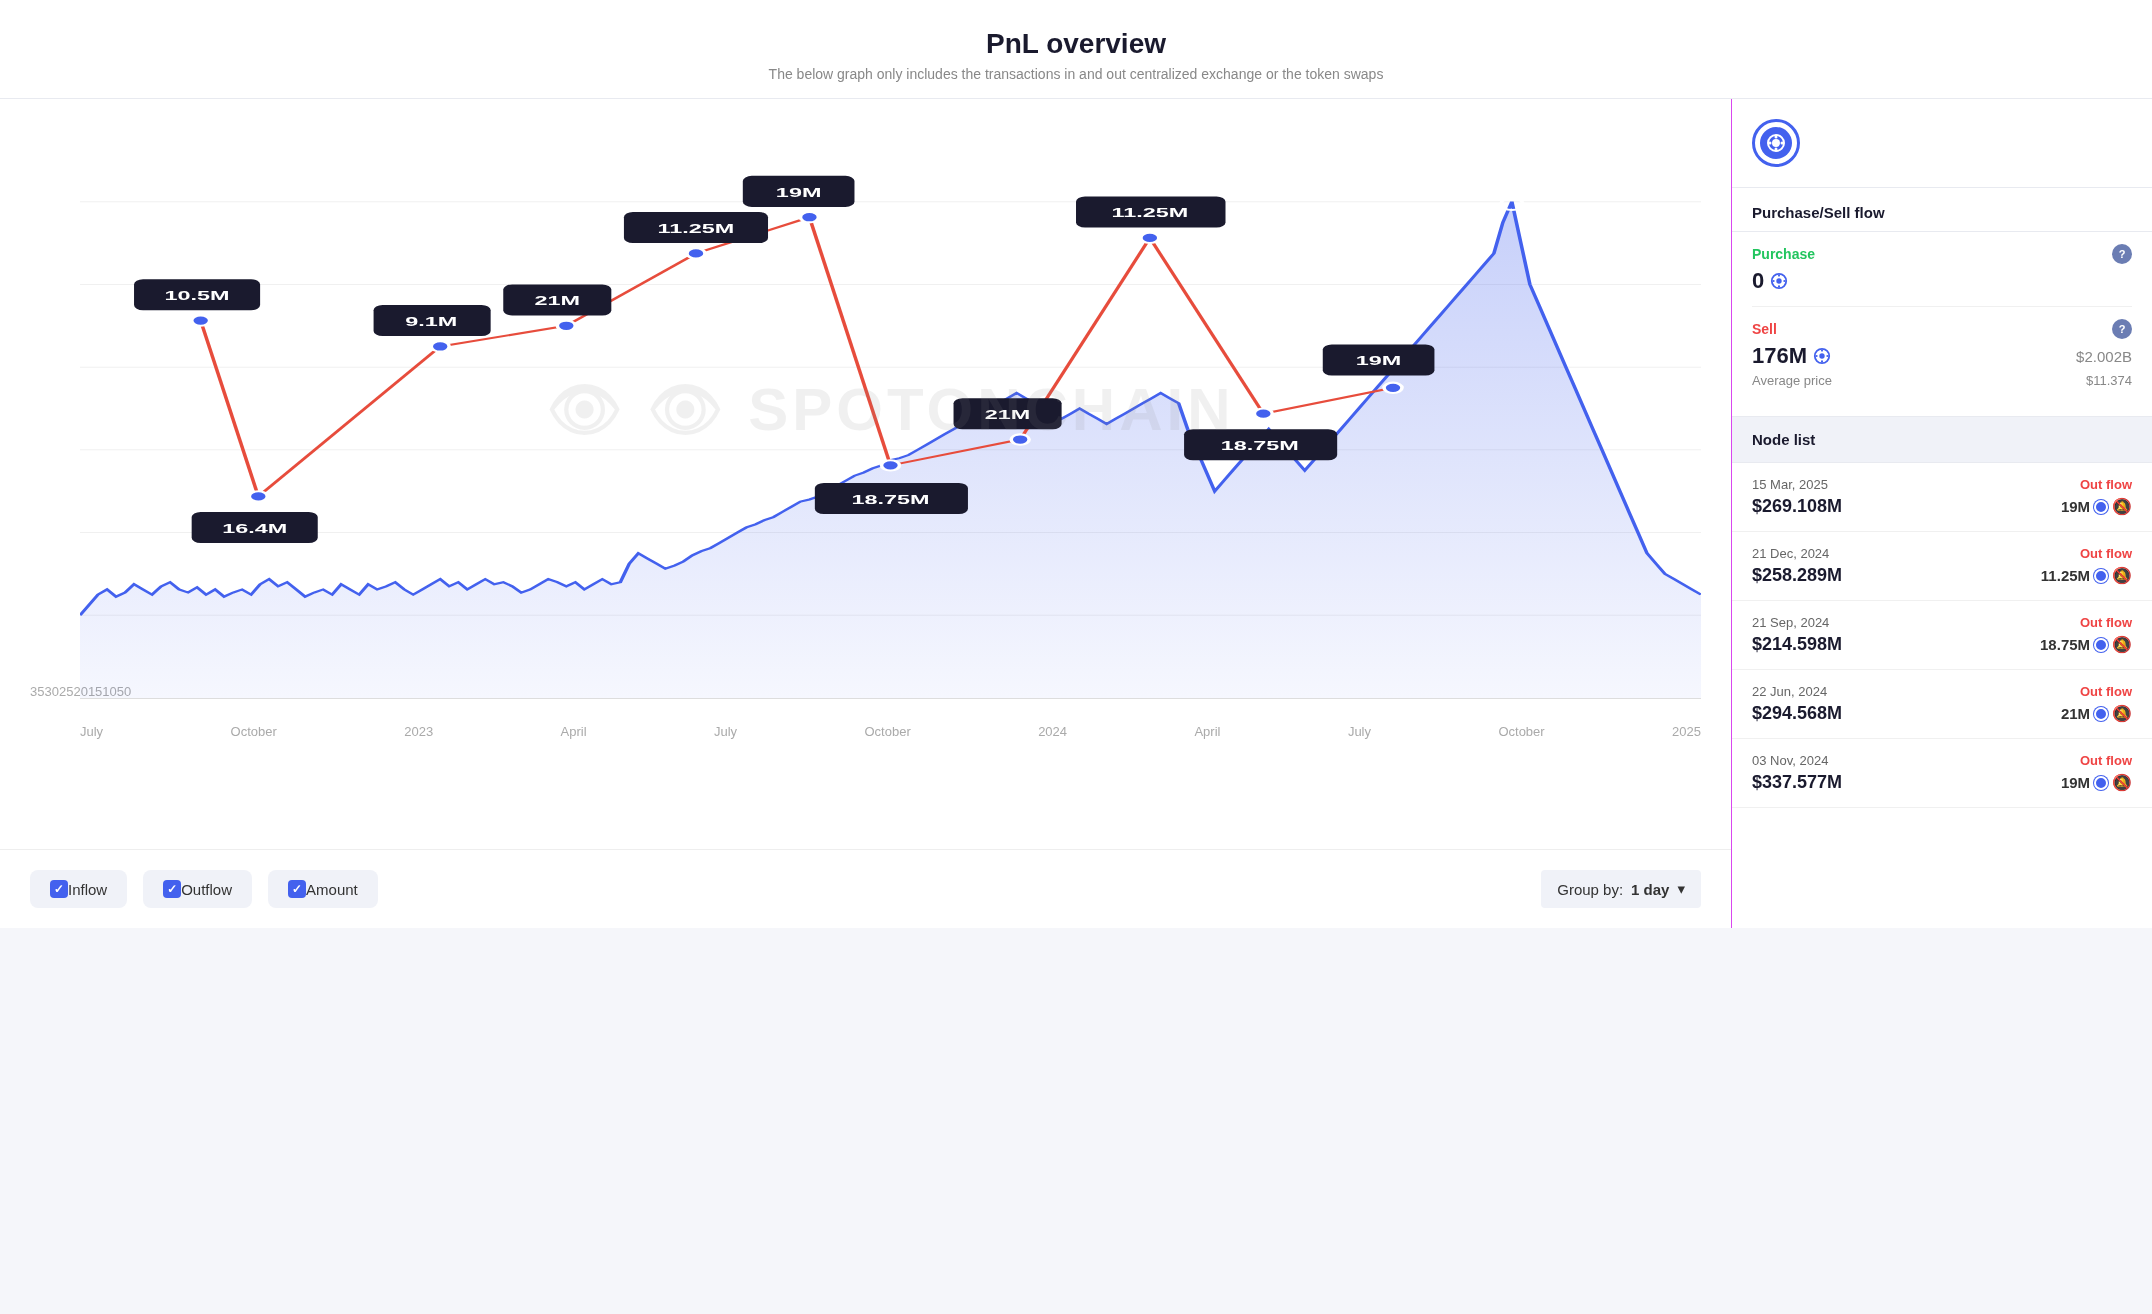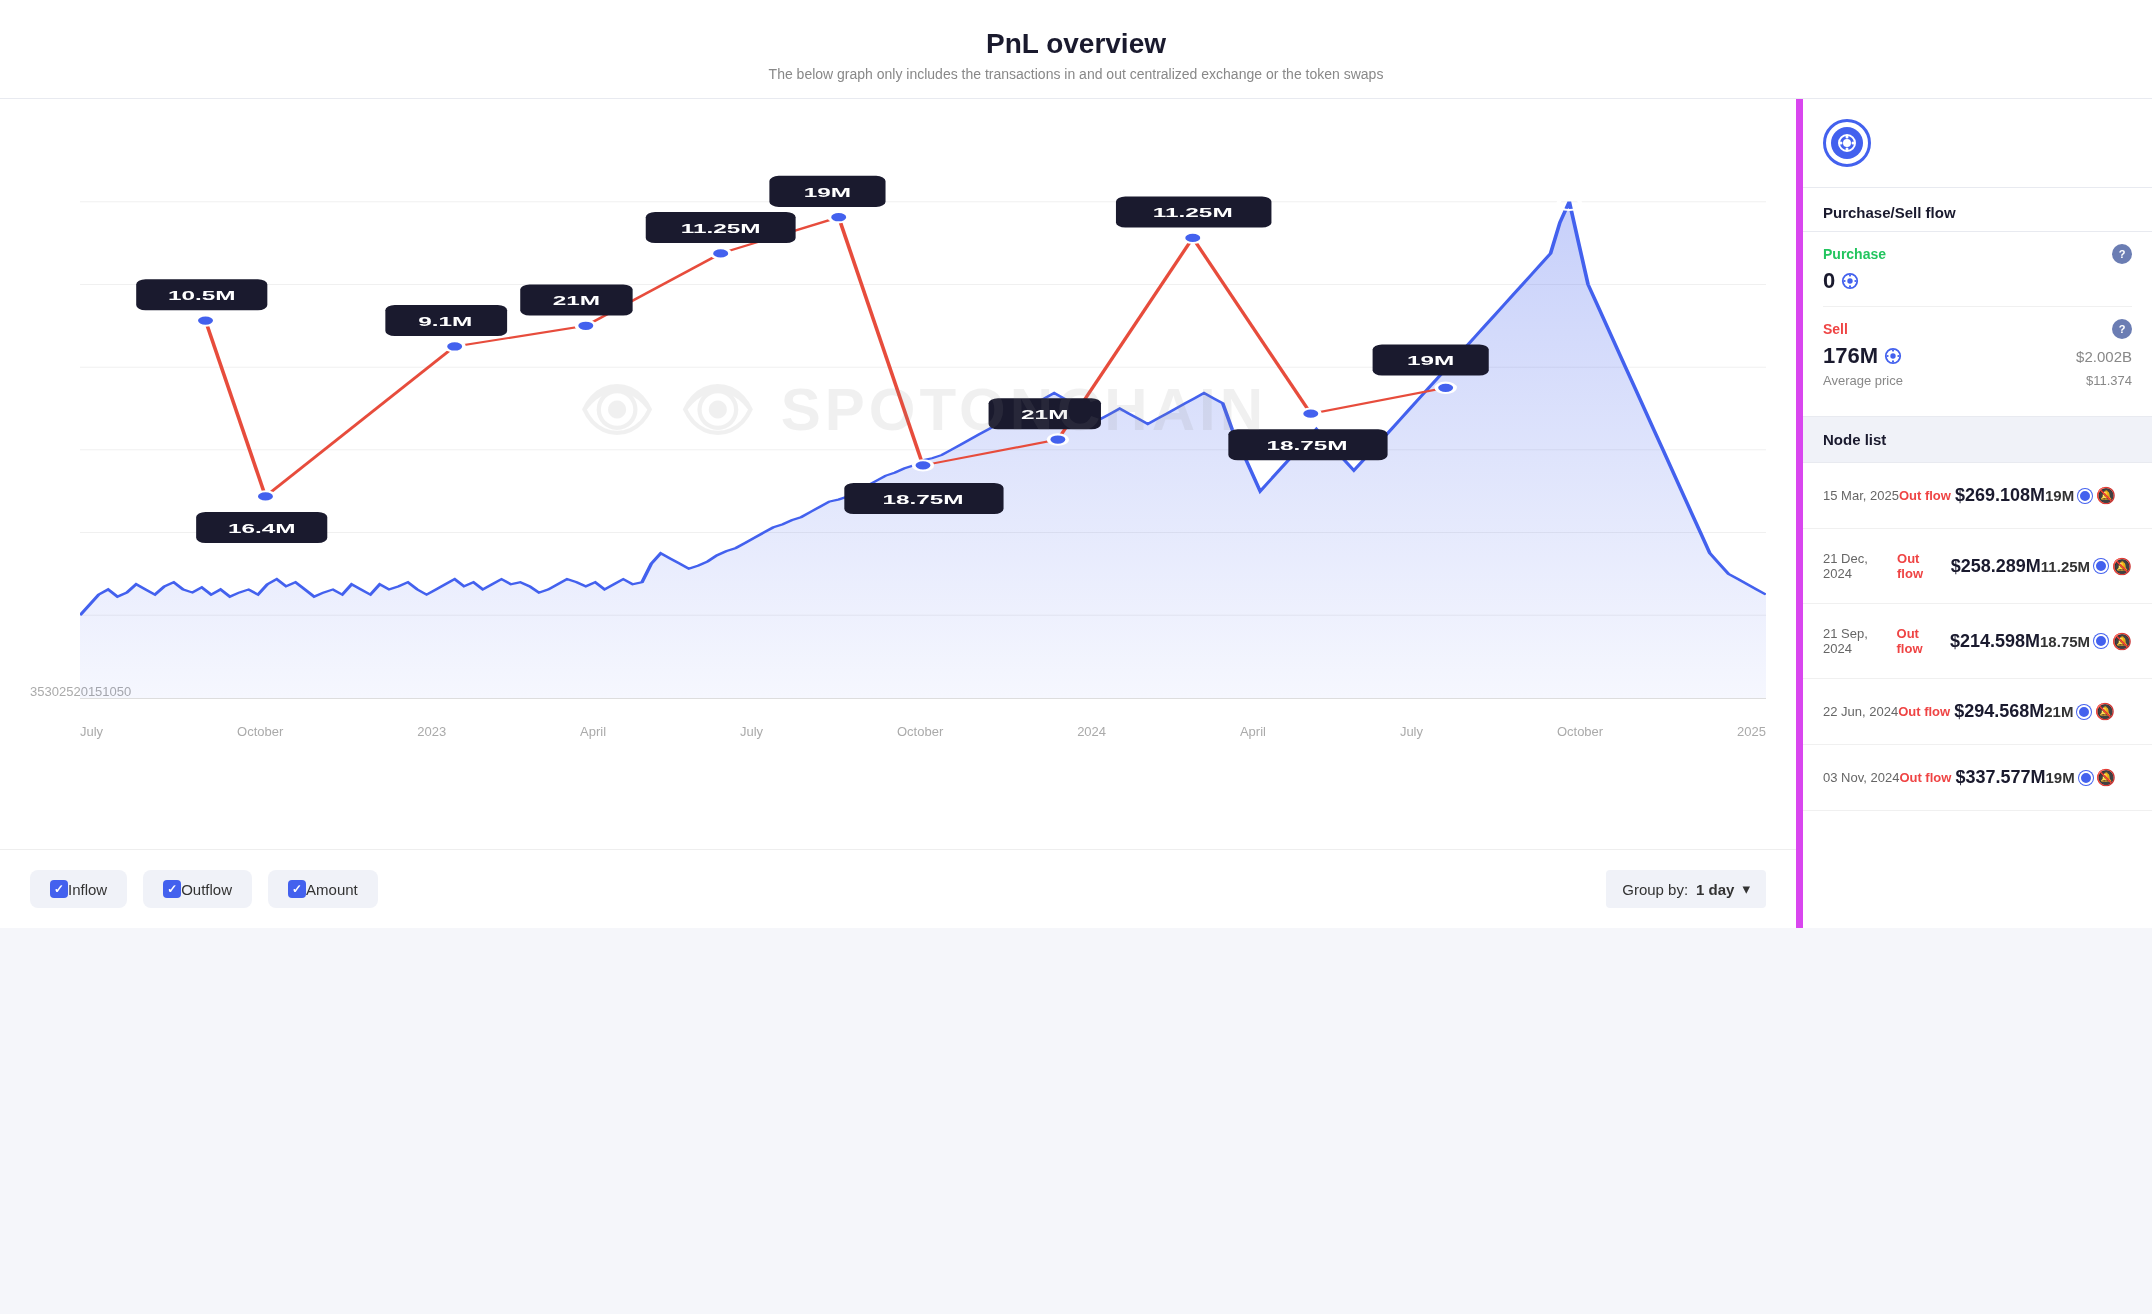--- a/index.html
+++ b/index.html
@@ -61,23 +61,23 @@
       padding: 10px 16px;
       cursor: pointer;
       font-size: 15px;
       color: #333;
       border: none;
       font-weight: 500;
     }
 
     
     .right-panel {
-      width: 356px;
+      width: 421px;
       background: #15803d;
-      border-left: 7px solid #d946ef;
+      border-left: 1px solid #d946ef;
       display: flex;
       flex-direction: column;
     }
 
     .token-header {
       display: flex; align-items: center; gap: 12px;
       padding: 20px;
       background: #fff;
       border-bottom: 1px solid #e8eaf0;
     }
@@ -127,23 +127,23 @@
       font-size: 15px; font-weight: 700; color: #1a1a2e;
       padding: 14px 20px;
       background: #f0f2f8;
       border-top: 1px solid #e8eaf0;
       border-bottom: 1px solid #e8eaf0;
     }
 
     .node-list { flex: 1; overflow-y: auto; background: #fff; }
 
     .node-item {
-      padding: 22px 20px;
+      padding: 14px 20px;
       border-bottom: 1px solid #f0f0f0;
-      display: flex; flex-direction: row; gap: 4px;
+      display: flex; flex-direction: column; gap: 4px;
     }
 
     .node-top { display: flex; justify-content: space-between; align-items: center; }
     .node-date { font-size: 13px; color: #666; }
     .node-outflow-label { color: #ef4444; font-size: 13px; font-weight: 600; }
     .node-bottom { display: flex; justify-content: space-between; align-items: center; }
     .node-amount-usd { font-size: 18px; font-weight: 700; color: #1a1a2e; }
     .node-amount-token { display: flex; align-items: center; gap: 4px; font-size: 15px; font-weight: 600; color: #333; }
 
     .eye-icon { font-size: 16px; color: #555; cursor: pointer; }

